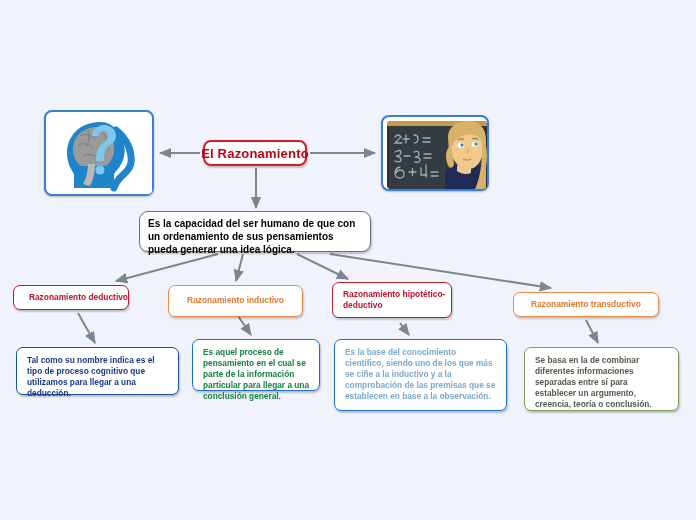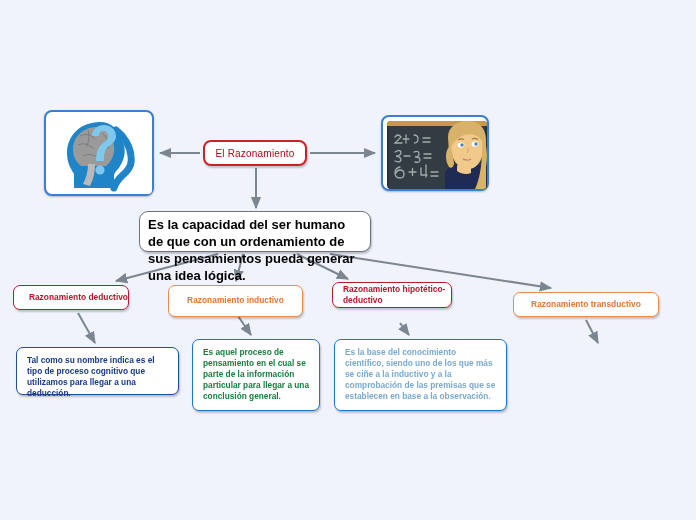--- a/index.html
+++ b/index.html
@@ -53,38 +53,38 @@
     width: 104px; height: 26px;
     border: 2px solid #cf2026;
     border-radius: 8px;
     display: flex;
     align-items: center;
     justify-content: center;
     box-shadow: 1px 2px 2px rgba(0,0,0,0.20);
   }
   #central-node .label {
     color: #c00018;
-    font-size: 10px;
-    font-weight: normal;
+    font-size: 13px;
+    font-weight: bold;
     letter-spacing: 0.2px;
     white-space: nowrap;
   }
 
   
   #definition-node {
     left: 139px; top: 211px;
     width: 232px; height: 41px;
     border: 1.5px solid #6b7280;
     border-radius: 9px;
     padding: 5px 8px;
     box-shadow: 1px 2px 2px rgba(0,0,0,0.22);
   }
   #definition-node .label {
     color: #000000;
-    font-size: 13px;
+    font-size: 10px;
     font-weight: bold;
     line-height: 1.30;
     display: block;
   }
 
   
   .cat-node {
     display: flex;
     align-items: center;
     box-shadow: 1px 2px 2px rgba(0,0,0,0.20);
@@ -106,21 +106,21 @@
   #cat-inductivo {
     left: 168px; top: 285px;
     width: 135px; height: 32px;
     border: 1.6px solid #ef8a45;
     justify-content: center;
   }
   #cat-inductivo .label { color: #e8762c; white-space: nowrap; }
 
   #cat-hipotetico {
     left: 332px; top: 282px;
-    width: 120px; height: 26px;
+    width: 120px; height: 36px;
     border: 1.6px solid #c01a28;
     padding-left: 10px;
   }
   #cat-hipotetico .label { color: #c0102a; }
 
   #cat-transductivo {
     left: 513px; top: 292px;
     width: 146px; height: 25px;
     border: 1.6px solid #ef8a45;
     justify-content: center;
@@ -140,21 +140,21 @@
   }
   #detail-deductivo {
     left: 16px; top: 347px;
     width: 163px; height: 48px;
     border: 1.8px solid #1c4f99;
   }
   #detail-deductivo .label { color: #17388c; }
 
   #detail-inductivo {
     left: 192px; top: 339px;
-    width: 128px; height: 72px;
+    width: 128px; height: 52px;
     border: 1.8px solid #1874d2;
   }
   #detail-inductivo .label { color: #14803f; }
 
   #detail-hipotetico {
     left: 334px; top: 339px;
     width: 173px; height: 72px;
     border: 1.8px solid #1874d2;
   }
   #detail-hipotetico .label { color: #79a9cf; }
@@ -279,14 +279,17 @@
 
   <div class="node cat-node" id="cat-transductivo">
     <span class="label">Razonamiento transductivo</span>
   </div>
   <div class="node detail-node" id="detail-inductivo">
     <span class="label">Es aquel proceso de pensamiento en el cual se parte de la información particular para llegar a una conclusión general.</span>
   </div>
   <div class="node detail-node" id="detail-hipotetico">
     <span class="label">Es la base del conocimiento científico, siendo uno de los que más se ciñe a la inductivo y a la comprobación de las premisas que se establecen en base a la observación.</span>
   </div>
+  <div class="node detail-node" id="detail-transductivo">
+    <span class="label">Se basa en la de combinar diferentes informaciones separadas entre sí para establecer un argumento, creencia, teoría o conclusión.</span>
+  </div>
 
 </div>
 
 </body></html>

